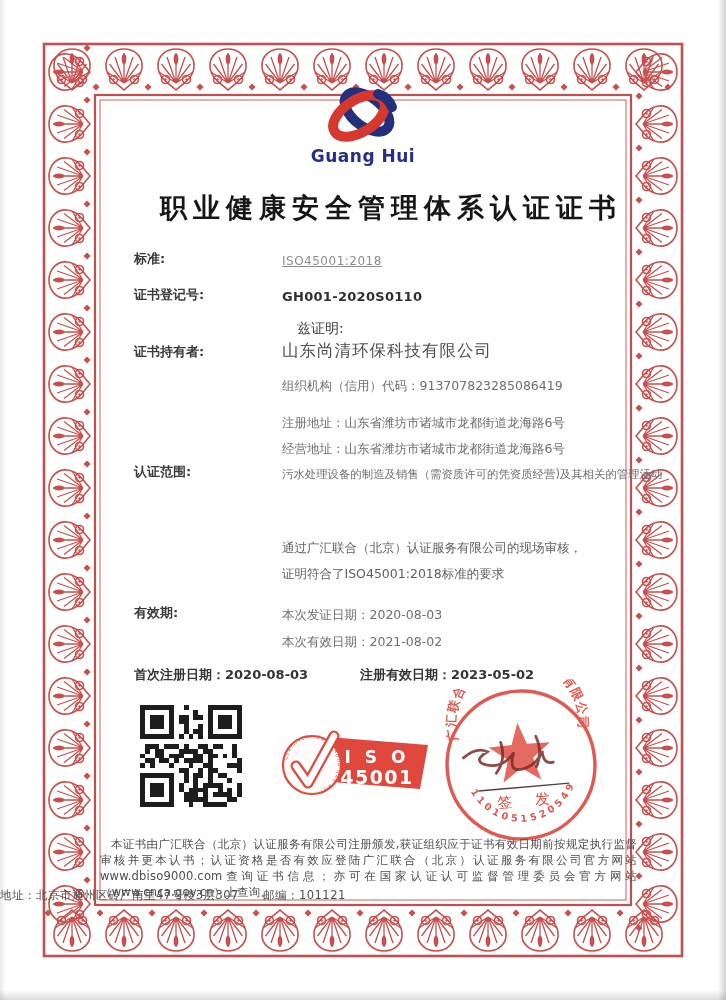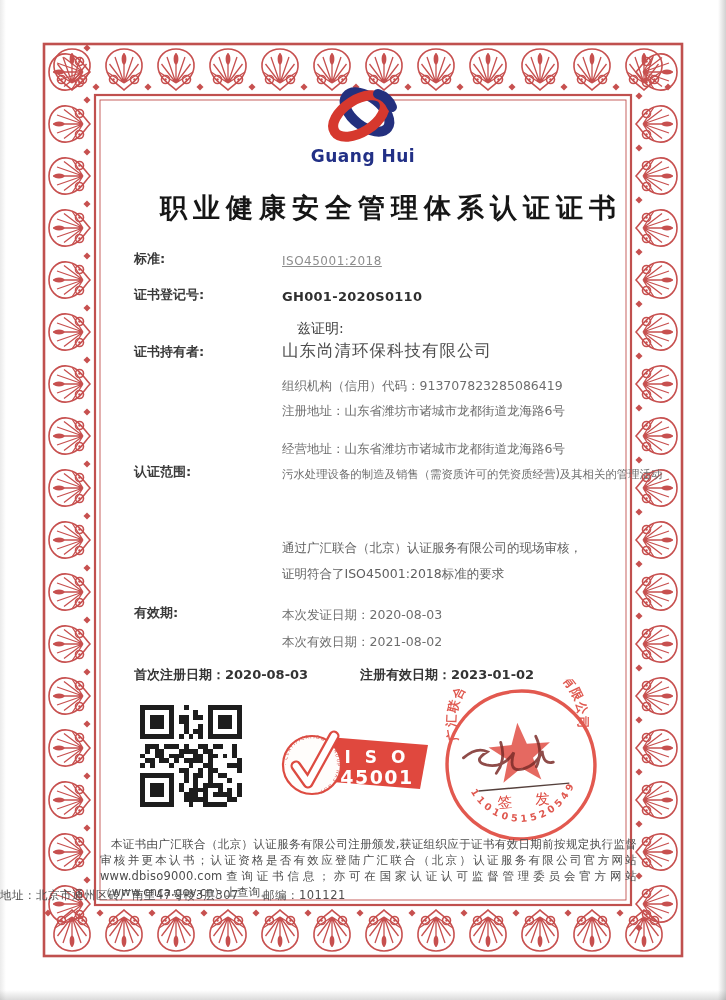--- a/index.html
+++ b/index.html
@@ -153,21 +153,21 @@
   </div>
   <div class="row" style="top:318px;left:282px">
     <span class="intro">兹证明:</span>
   </div>
   <div class="row" style="top:340px">
     <span class="lbl" style="padding-top:3px">证书持有者:</span><span class="holder">山东尚清环保科技有限公司</span>
   </div>
   <div class="row" style="top:375px;left:282px">
     <span class="val">组织机构（信用）代码：913707823285086419</span>
   </div>
-  <div class="row" style="top:400px;left:282px">
+  <div class="row" style="top:412px;left:282px">
     <span class="val">注册地址：山东省潍坊市诸城市龙都街道龙海路6号</span>
   </div>
   <div class="row" style="top:438px;left:282px">
     <span class="val">经营地址：山东省潍坊市诸城市龙都街道龙海路6号</span>
   </div>
   <div class="row" style="top:537px;left:282px">
     <span class="audit">通过广汇联合（北京）认证服务有限公司的现场审核，</span>
   </div>
   <div class="row" style="top:463px">
     <span class="lbl">认证范围:</span><span class="scope">污水处理设备的制造及销售（需资质许可的凭资质经营)及其相关的管理活动</span>
@@ -178,21 +178,21 @@
   <div class="row" style="top:604px">
     <span class="lbl">有效期:</span><span class="val">本次发证日期：2020-08-03</span>
   </div>
   <div class="row" style="top:631px;left:282px">
     <span class="val">本次有效日期：2021-08-02</span>
   </div>
   <div class="row" style="top:664px">
     <span class="bold-date">首次注册日期：2020-08-03</span>
   </div>
   <div class="row" style="top:664px;left:360px">
-    <span class="bold-date">注册有效日期：2023-01-02</span>
+    <span class="bold-date">注册有效日期：2023-05-02</span>
   </div>
 
   <svg id="qr" class="qr" viewBox="0 0 21 21" shape-rendering="crispEdges">
       <rect x="0" y="0" width="1" height="1" fill="#1d1d1d"></rect>
       <rect x="1" y="0" width="1" height="1" fill="#1d1d1d"></rect>
       <rect x="2" y="0" width="1" height="1" fill="#1d1d1d"></rect>
       <rect x="3" y="0" width="1" height="1" fill="#1d1d1d"></rect>
       <rect x="4" y="0" width="1" height="1" fill="#1d1d1d"></rect>
       <rect x="5" y="0" width="1" height="1" fill="#1d1d1d"></rect>
       <rect x="6" y="0" width="1" height="1" fill="#1d1d1d"></rect>

